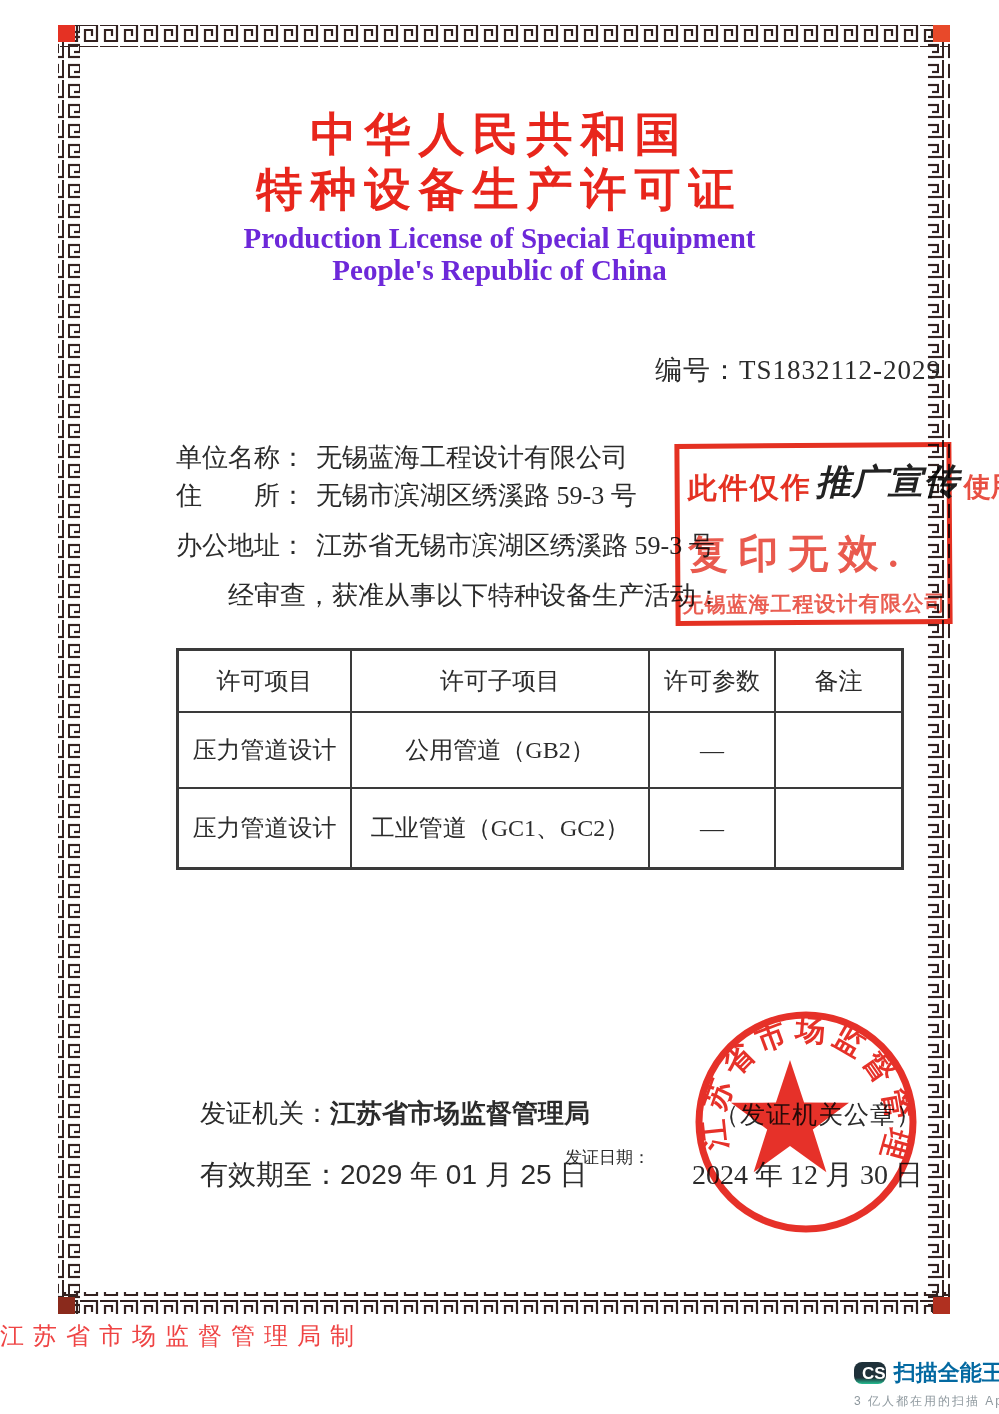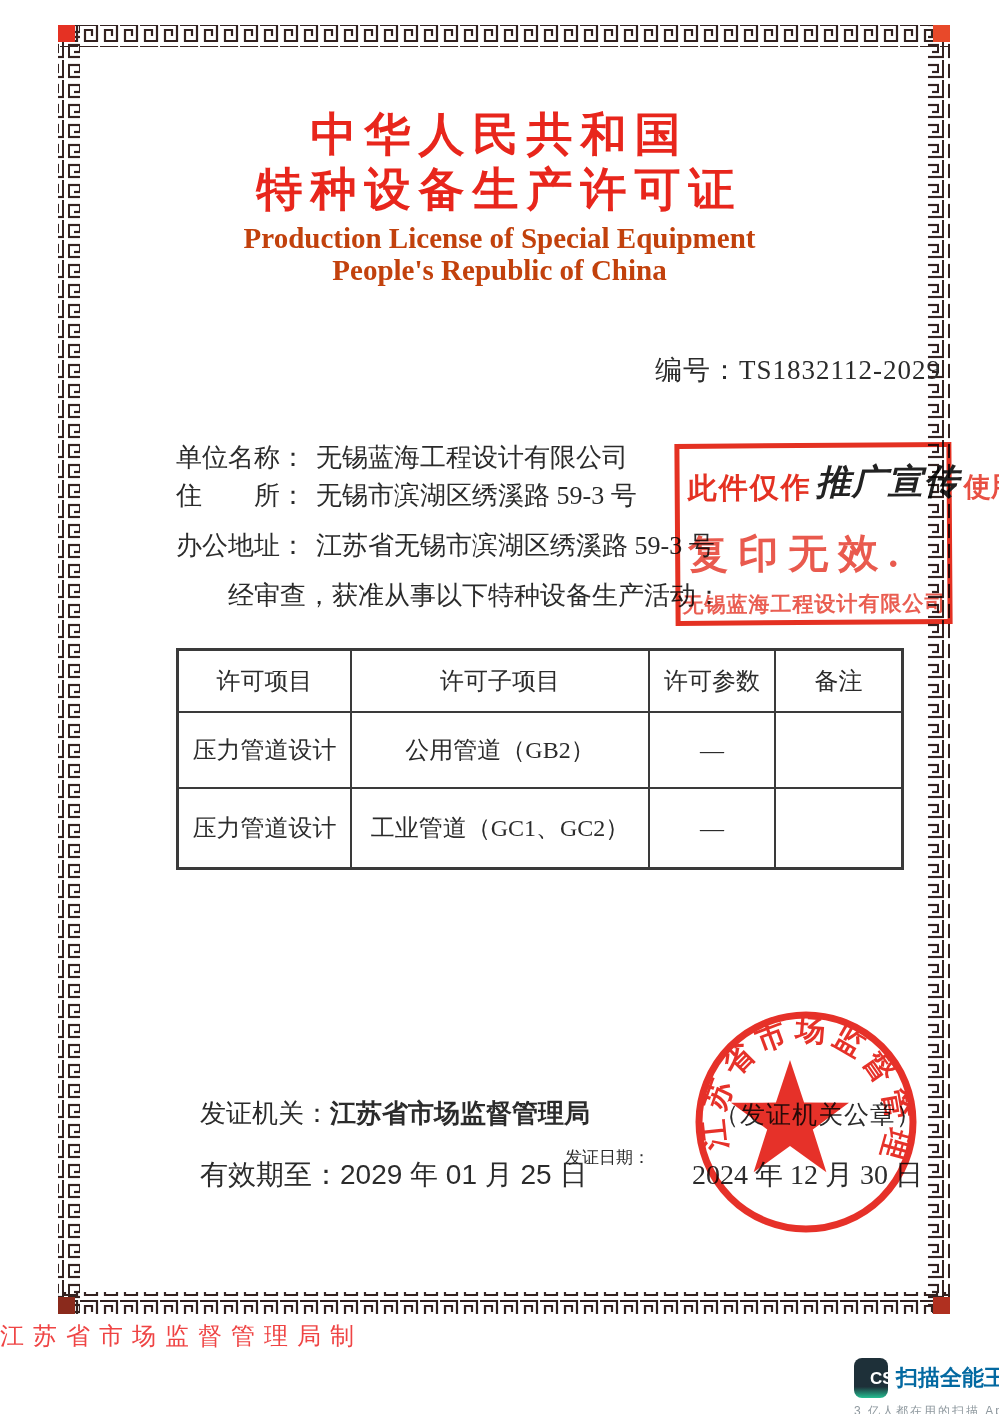--- a/index.html
+++ b/index.html
@@ -5,21 +5,21 @@
   * { margin:0; padding:0; box-sizing:border-box; }
   html,body { background:#ffffff; }
   body { width:999px; height:1414px; position:relative; overflow:hidden;
          font-family:"Liberation Serif","DejaVu Serif",serif; color:#2b2b2b; }
   .page { position:absolute; inset:0; background:#fff; }
   .abs { position:absolute; }
 
   
   .title-cn { left:0; width:100%; text-align:center; color:#e8261c;
               font-weight:bold; font-size:46px; letter-spacing:8px; line-height:1; }
-  .title-en { left:0; width:100%; text-align:center; color:#c2410c;
+  .title-en { left:0; width:100%; text-align:center; color:#6d28d9;
               font-weight:bold; font-size:29px; line-height:1; }
 
   
   .lic-no { font-size:27px; letter-spacing:1px; }
   .info-line { display:flex; font-size:26px; white-space:nowrap; }
   .info-label { width:140px; flex:0 0 auto; }
   .approval { font-size:26px; }
 
   
   .lic-table { left:176px; top:648px; width:728px; border:3px solid #3a3a3a;
@@ -57,25 +57,25 @@
   
   .round-seal { mix-blend-mode:multiply; opacity:.95; }
 
   
   .maker { left:0; width:100%; text-align:left; font-size:24px; letter-spacing:9px;
            font-family:"Liberation Sans",sans-serif; color:#ef4444; }
 
   
   .cs-badge { left:854px; top:1358px; width:140px; }
   .cs-row { display:flex; align-items:center; gap:8px; }
-  .cs-icon { width:34px; height:40px; border-radius:8px;
+  .cs-icon { width:34px; height:22px; border-radius:8px;
              background:linear-gradient(to bottom,#1e3039 72%,#25bf92);
              color:#fff; font-family:"Liberation Sans",sans-serif; font-weight:bold;
              font-size:17px; display:flex; align-items:center; justify-content:flex-start;
-             padding-left:16px; padding-top:1px; }
+             padding-left:8px; padding-top:1px; }
   .cs-name { font-size:22px; font-weight:bold; color:#0369a1;
              font-family:"Liberation Sans",sans-serif; white-space:nowrap; }
   .cs-tagline { margin-top:5px; font-size:12px; color:#8e989e; letter-spacing:2px;
                 font-family:"Liberation Sans",sans-serif; white-space:nowrap; }
 </style>
 </head>
 <body>
 
 <div class="page">
 

